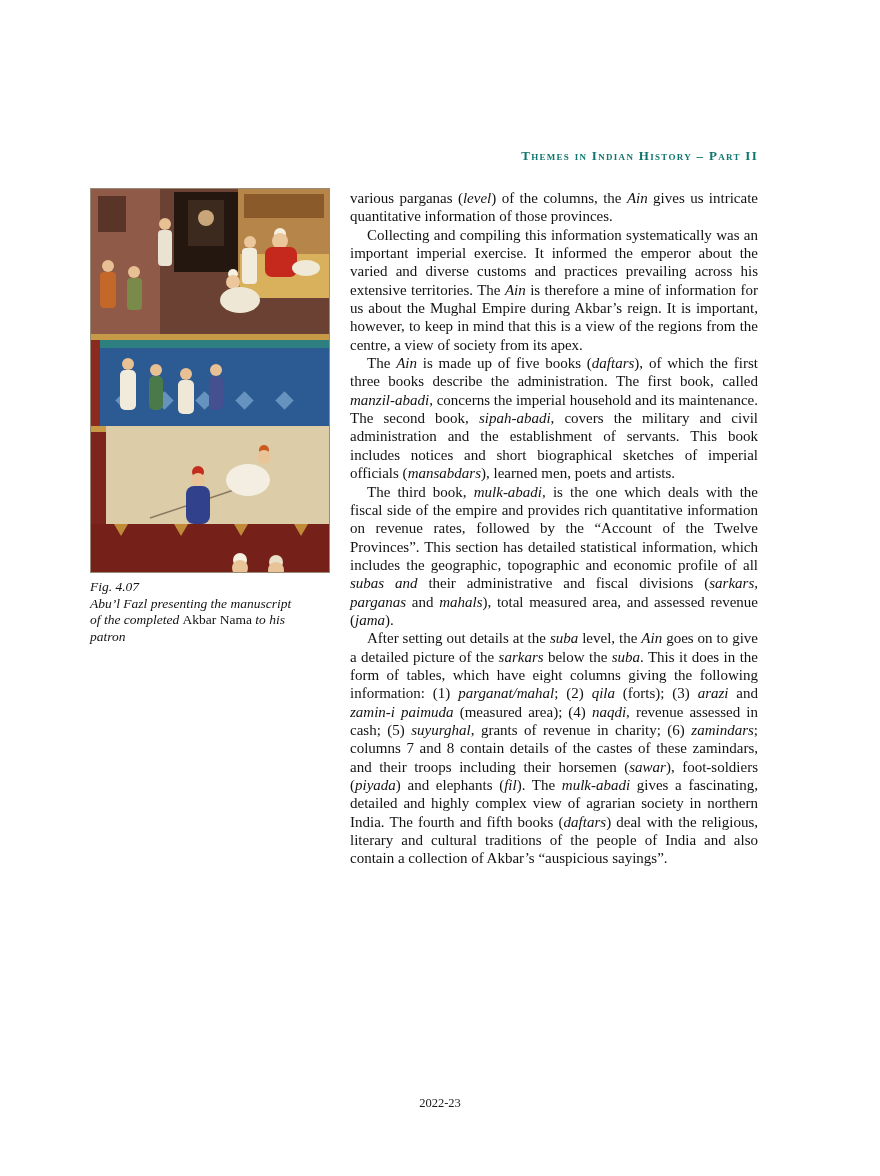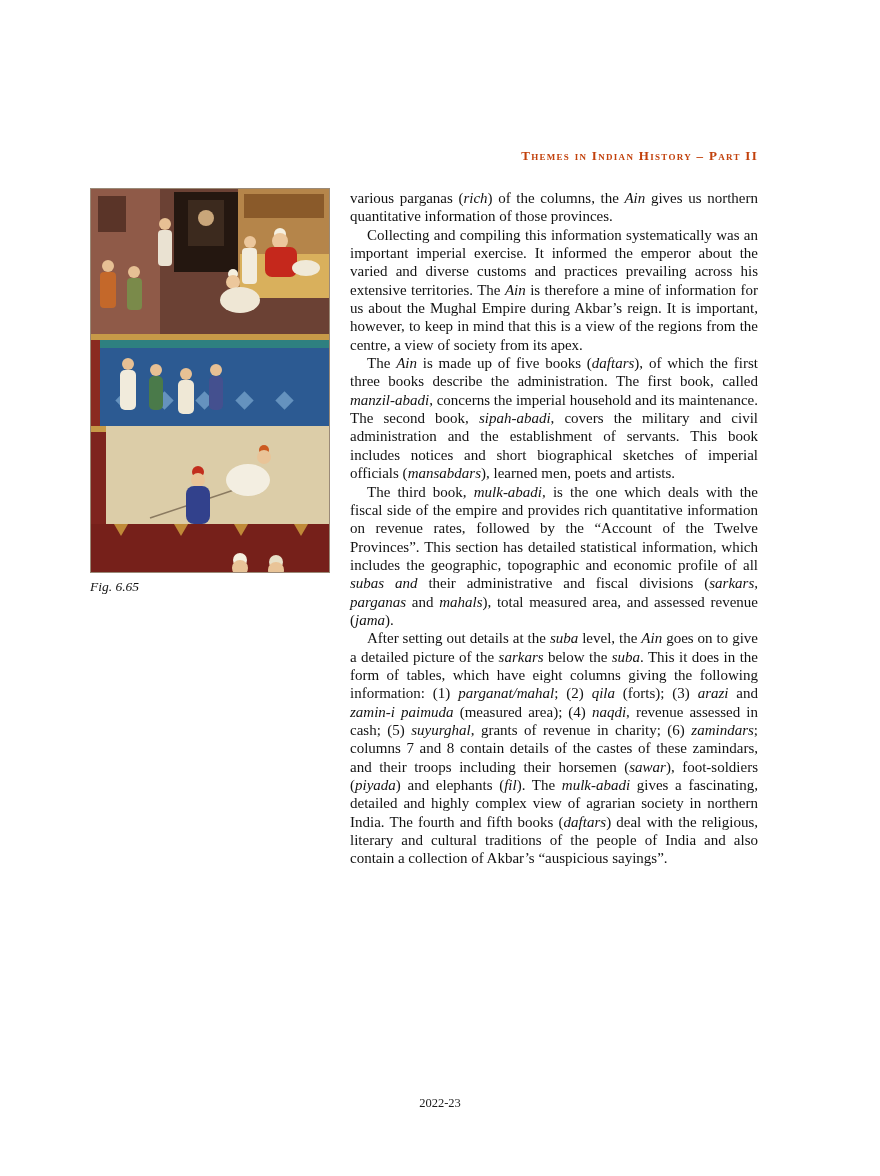--- a/index.html
+++ b/index.html
@@ -13,21 +13,21 @@
     overflow: hidden;
   }
   .running-head {
     position: absolute;
     top: 148px;
     right: 122px;
     font-size: 13px;
     font-weight: bold;
     font-variant: small-caps;
     letter-spacing: 1.3px;
-    color: #c2410c;
+    color: #0f766e;
     white-space: nowrap;
   }
   .figure {
     position: absolute;
     left: 90px;
     top: 188px;
     width: 240px;
     margin: 0;
   }
   .painting { width: 240px; height: 385px; }
@@ -144,26 +144,27 @@
           <polygon points="204,336 218,336 211,348"></polygon>
         </g>
         <circle cx="150" cy="372" r="7" fill="#f5f0e0"></circle>
         <circle cx="150" cy="380" r="8" fill="#e9c498"></circle>
         <circle cx="186" cy="374" r="7" fill="#e8e0c8"></circle>
         <circle cx="186" cy="382" r="8" fill="#e9c498"></circle>
         <rect x="0.5" y="0.5" width="239" height="384" fill="none" stroke="#9a8a78"></rect>
       </svg>
     </div>
     <figcaption>
-      <div class="fig-label">Fig. 6.65</div>
+      <div class="fig-label">Fig. 4.07</div>
+      <div class="fig-caption"><span style="font-style: italic;">Abu’l Fazl presenting the manuscript of the completed </span><span style="font-style: normal;">Akbar Nama</span><span style="font-style: italic;"> to his patron</span></div>
     </figcaption>
   </figure>
 
   <main class="body-text">
-    <p class="para"><span style="font-style: normal;">various parganas (</span><span style="font-style: italic;">rich</span><span style="font-style: normal;">) of the columns, the </span><span style="font-style: italic;">Ain</span><span style="font-style: normal;"> gives us northern quantitative information of those provinces.</span></p>
+    <p class="para"><span style="font-style: normal;">various parganas (</span><span style="font-style: italic;">level</span><span style="font-style: normal;">) of the columns, the </span><span style="font-style: italic;">Ain</span><span style="font-style: normal;"> gives us intricate quantitative information of those provinces.</span></p>
     <p class="para indent"><span style="font-style: normal;">Collecting and compiling this information systematically was an important imperial exercise. It informed the emperor about the varied and diverse customs and practices prevailing across his extensive territories. The </span><span style="font-style: italic;">Ain</span><span style="font-style: normal;"> is therefore a mine of information for us about the Mughal Empire during Akbar’s reign. It is important, however, to keep in mind that this is a view of the regions from the centre, a view of society from its apex.</span></p>
     <p class="para indent"><span style="font-style: normal;">The </span><span style="font-style: italic;">Ain</span><span style="font-style: normal;"> is made up of five books (</span><span style="font-style: italic;">daftars</span><span style="font-style: normal;">), of which the first three books describe the administration. The first book, called </span><span style="font-style: italic;">manzil-abadi</span><span style="font-style: normal;">, concerns the imperial household and its maintenance. The second book, </span><span style="font-style: italic;">sipah-abadi</span><span style="font-style: normal;">, covers the military and civil administration and the establishment of servants. This book includes notices and short biographical sketches of imperial officials (</span><span style="font-style: italic;">mansabdars</span><span style="font-style: normal;">), learned men, poets and artists.</span></p>
     <p class="para indent"><span style="font-style: normal;">The third book, </span><span style="font-style: italic;">mulk-abadi</span><span style="font-style: normal;">, is the one which deals with the fiscal side of the empire and provides rich quantitative information on revenue rates, followed by the “Account of the Twelve Provinces”. This section has detailed statistical information, which includes the geographic, topographic and economic profile of all </span><span style="font-style: italic;">subas and</span><span style="font-style: normal;"> their administrative and fiscal divisions (</span><span style="font-style: italic;">sarkars</span><span style="font-style: normal;">, </span><span style="font-style: italic;">parganas</span><span style="font-style: normal;"> and </span><span style="font-style: italic;">mahals</span><span style="font-style: normal;">), total measured area, and assessed revenue (</span><span style="font-style: italic;">jama</span><span style="font-style: normal;">).</span></p>
     <p class="para indent"><span style="font-style: normal;">After setting out details at the </span><span style="font-style: italic;">suba</span><span style="font-style: normal;"> level, the </span><span style="font-style: italic;">Ain</span><span style="font-style: normal;"> goes on to give a detailed picture of the </span><span style="font-style: italic;">sarkars</span><span style="font-style: normal;"> below the </span><span style="font-style: italic;">suba</span><span style="font-style: normal;">. This it does in the form of tables, which have eight columns giving the following information: (1) </span><span style="font-style: italic;">parganat/mahal</span><span style="font-style: normal;">; (2) </span><span style="font-style: italic;">qila</span><span style="font-style: normal;"> (forts); (3) </span><span style="font-style: italic;">arazi</span><span style="font-style: normal;"> and </span><span style="font-style: italic;">zamin-i paimuda</span><span style="font-style: normal;"> (measured area); (4) </span><span style="font-style: italic;">naqdi</span><span style="font-style: normal;">, revenue assessed in cash; (5) </span><span style="font-style: italic;">suyurghal</span><span style="font-style: normal;">, grants of revenue in charity; (6) </span><span style="font-style: italic;">zamindars</span><span style="font-style: normal;">; columns 7 and 8 contain details of the castes of these zamindars, and their troops including their horsemen (</span><span style="font-style: italic;">sawar</span><span style="font-style: normal;">), foot-soldiers (</span><span style="font-style: italic;">piyada</span><span style="font-style: normal;">) and elephants (</span><span style="font-style: italic;">fil</span><span style="font-style: normal;">). The </span><span style="font-style: italic;">mulk-abadi</span><span style="font-style: normal;"> gives a fascinating, detailed and highly complex view of agrarian society in northern India. The fourth and fifth books (</span><span style="font-style: italic;">daftars</span><span style="font-style: normal;">) deal with the religious, literary and cultural traditions of the people of India and also contain a collection of Akbar’s “auspicious sayings”.</span></p>
   </main>
 
   <div class="footer">2022-23</div>
 
 </div>
 

